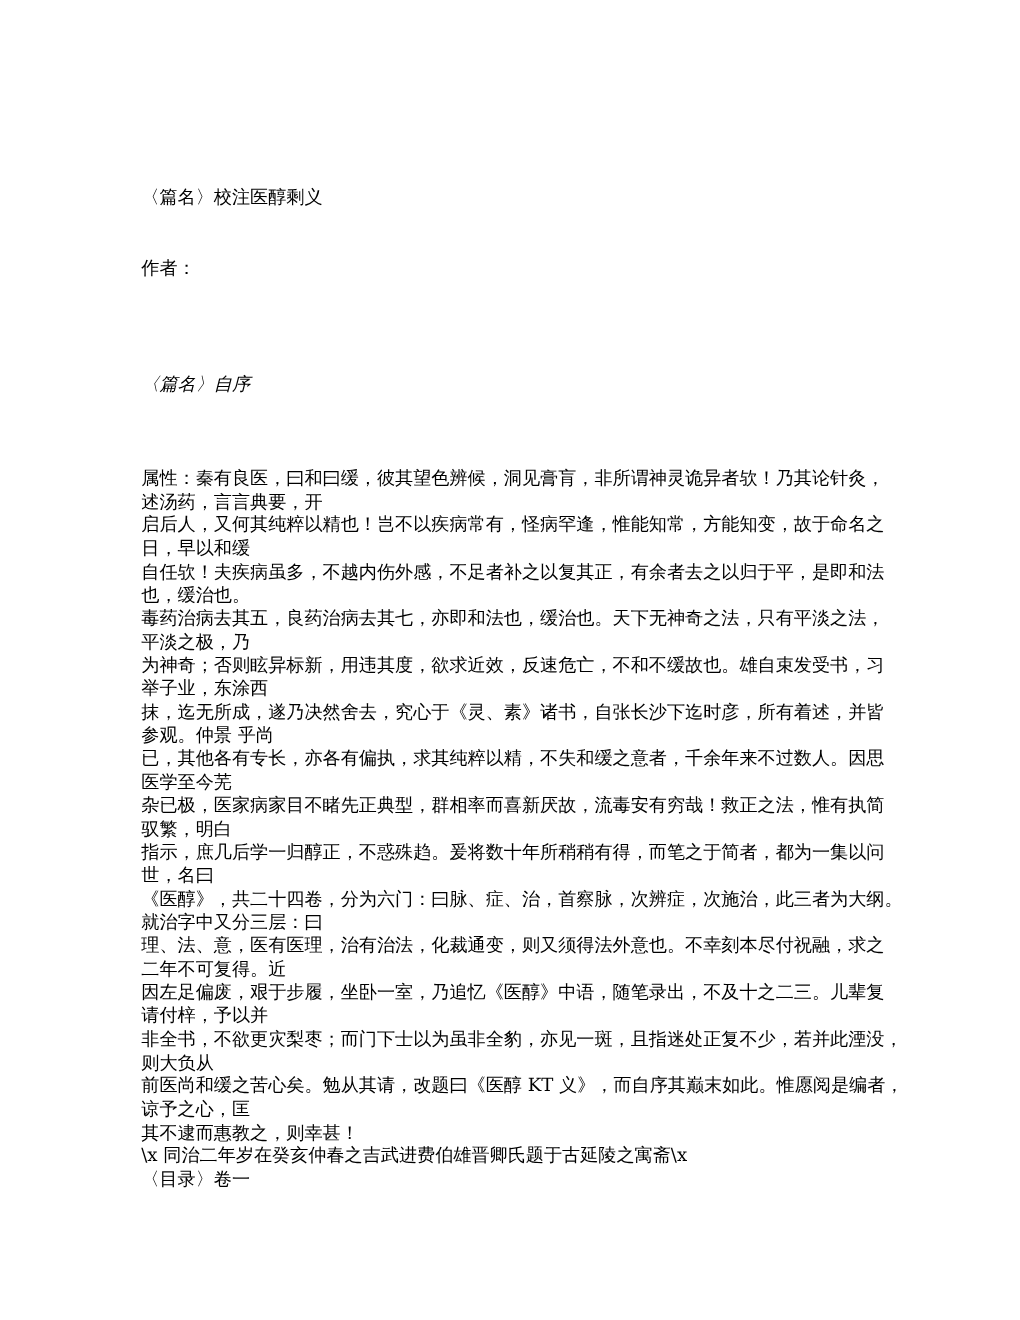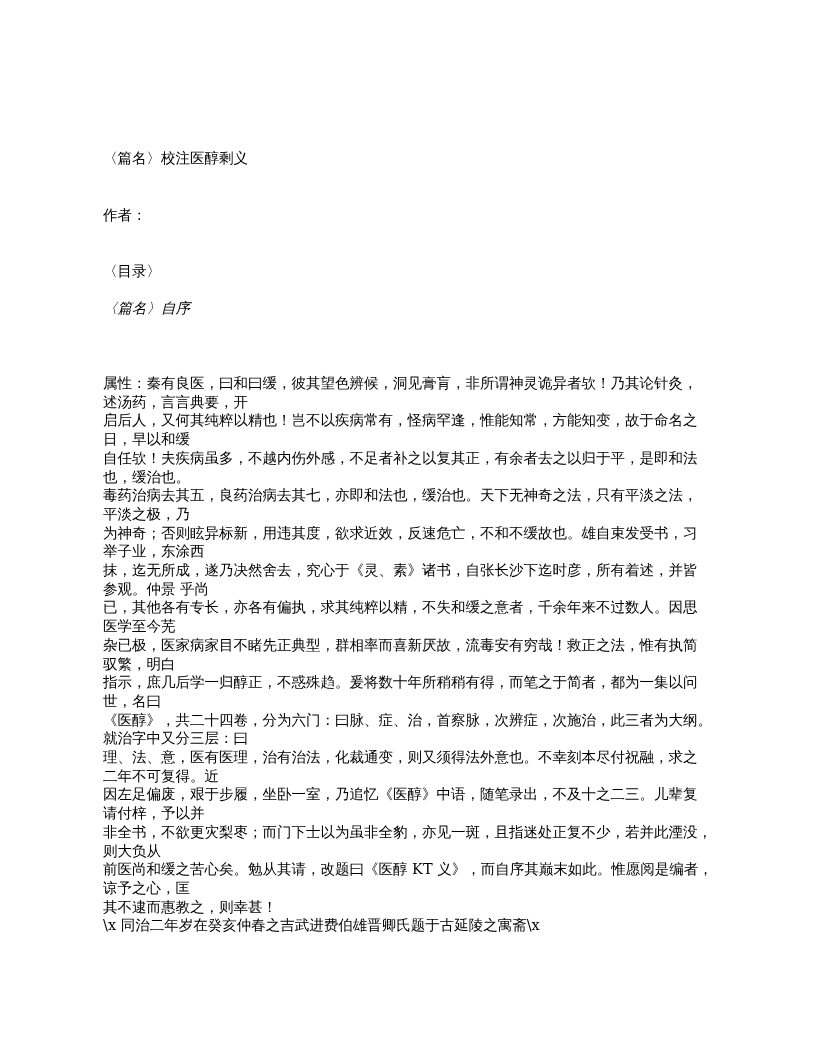--- a/index.html
+++ b/index.html
@@ -15,42 +15,41 @@
     margin: 0 auto;
     background: #ffffff;
     color: #000000;
     font-family: "DejaVu Serif", "Liberation Serif", serif;
     font-size: 14.5px;
     line-height: 18.7px;
     overflow: hidden;
   }
   .block {
     position: absolute;
-    left: 103px;
+    left: 113px;
     width: 640px;
     white-space: pre-wrap;
     word-break: break-all;
   }
   .meta-block   { top: 112px; }
   .toc-tag      { top: 262px; }
   .section-tag  { top: 299px; font-style: italic; }
   .preface-body { top: 336px; margin-top: 38px; }
   .footer-tag   { top: 935px; }
 </style>
 </head>
 <body>
 
 <div class="page">
 
   <div class="block meta-block">
     <div>〈篇名〉校注医醇剩义</div>
     <div>作者：</div>
   </div>
 
-  <div class="block toc-tag">〈目录〉</div>
 
   <div class="block section-tag">〈篇名〉自序</div>
 
   <div class="block preface-body">属性：秦有良医，曰和曰缓，彼其望色辨候，洞见膏肓，非所谓神灵诡异者欤！乃其论针灸，
 述汤药，言言典要，开
 启后人，又何其纯粹以精也！岂不以疾病常有，怪病罕逢，惟能知常，方能知变，故于命名之
 日，早以和缓
 自任欤！夫疾病虽多，不越内伤外感，不足者补之以复其正，有余者去之以归于平，是即和法
 也，缓治也。
 毒药治病去其五，良药治病去其七，亦即和法也，缓治也。天下无神奇之法，只有平淡之法，
@@ -71,14 +70,15 @@
 二年不可复得。近
 因左足偏废，艰于步履，坐卧一室，乃追忆《医醇》中语，随笔录出，不及十之二三。儿辈复
 请付梓，予以并
 非全书，不欲更灾梨枣；而门下士以为虽非全豹，亦见一斑，且指迷处正复不少，若并此湮没，
 则大负从
 前医尚和缓之苦心矣。勉从其请，改题曰《医醇 KT 义》，而自序其巅末如此。惟愿阅是编者，
 谅予之心，匡
 其不逮而惠教之，则幸甚！
 \x 同治二年岁在癸亥仲春之吉武进费伯雄晋卿氏题于古延陵之寓斋\x</div>
 
+  <div class="block footer-tag">〈目录〉卷一</div>
 
 </div>
 
 </body></html>

